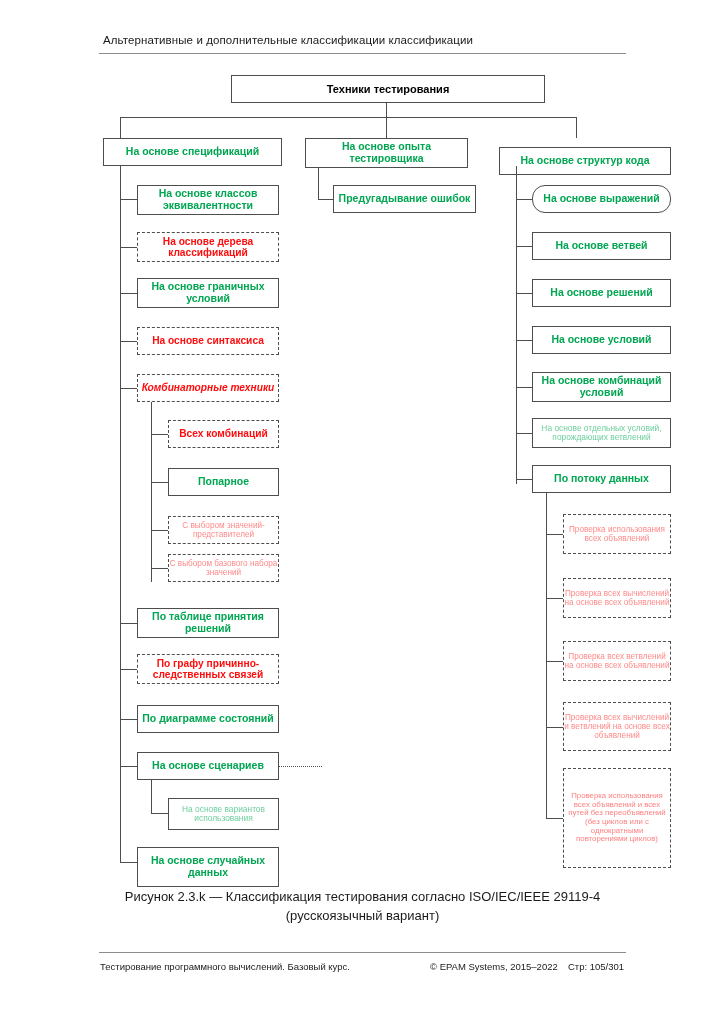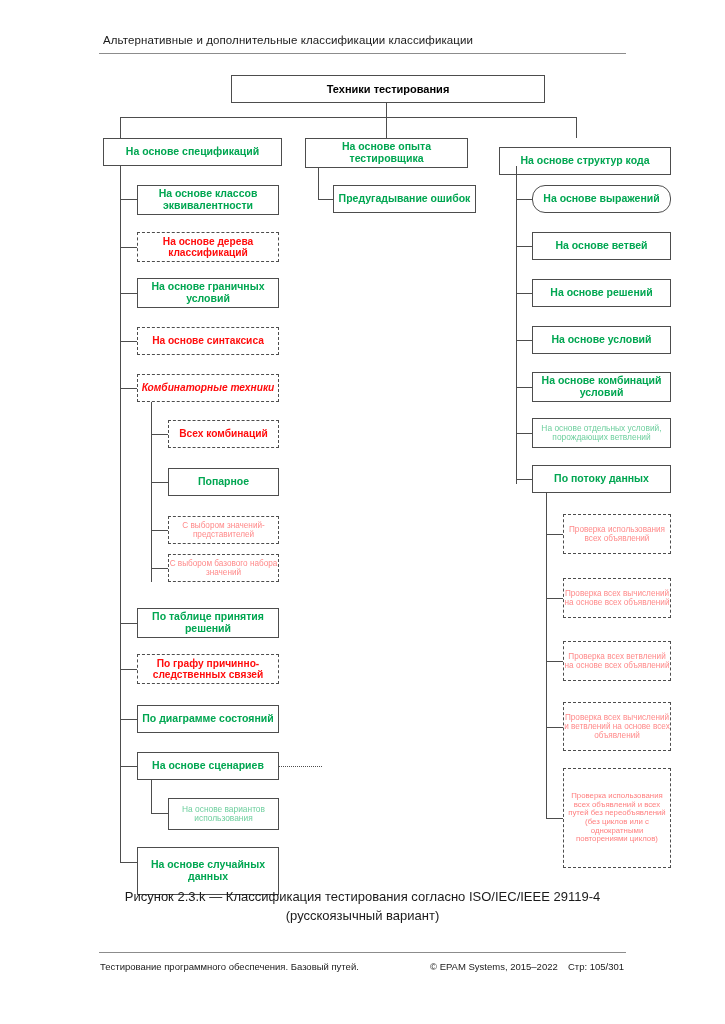--- a/index.html
+++ b/index.html
@@ -154,21 +154,21 @@
     <span>На основе сценариев</span>
   </div>
   <div class="ln lnh" style="left:120px;top:766px;width:17px;"></div>
 
   <div class="ln lnv" style="left:151px;top:780px;height:34px;"></div>
   <div class="node solid t-green-pale" style="left:168px;top:798px;width:111px;height:32px;">
     <span>На основе вариантов использования</span>
   </div>
   <div class="ln lnh" style="left:151px;top:813px;width:17px;"></div>
 
-  <div class="node solid t-green" style="left:137px;top:847px;width:142px;height:48px;">
+  <div class="node solid t-green" style="left:137px;top:847px;width:142px;height:40px;">
     <span>На основе случайных данных</span>
   </div>
   <div class="ln lnh" style="left:120px;top:862px;width:17px;"></div>
 
   <div class="node solid t-green" style="left:305px;top:138px;width:163px;height:30px;">
     <span>На основе опыта тестировщика</span>
   </div>
   <div class="ln lnv" style="left:318px;top:168px;height:32px;"></div>
   <div class="node solid t-green" style="left:333px;top:185px;width:143px;height:28px;">
     <span>Предугадывание ошибок</span>
@@ -243,17 +243,17 @@
     <span>Проверка использования всех объявлений и всех путей без переобъявлений (без циклов или с однократными повторениями циклов)</span>
   </div>
   <div class="ln lnh" style="left:546px;top:818px;width:17px;"></div>
 
   <div class="caption">
     <div>Рисунок 2.3.k — Классификация тестирования согласно ISO/IEC/IEEE 29119-4</div>
     <div>(русскоязычный вариант)</div>
   </div>
 
   <div class="ftr-rule"></div>
-  <div class="ftr-left">Тестирование программного обеспечения. Базовый путей.</div>
+  <div class="ftr-left">Тестирование программного вычислений. Базовый курс.</div>
   <div class="ftr-mid">© EPAM Systems, 2015–2022</div>
   <div class="ftr-right">Стр: 105/301</div>
 
 </div>
 
 </body></html>

